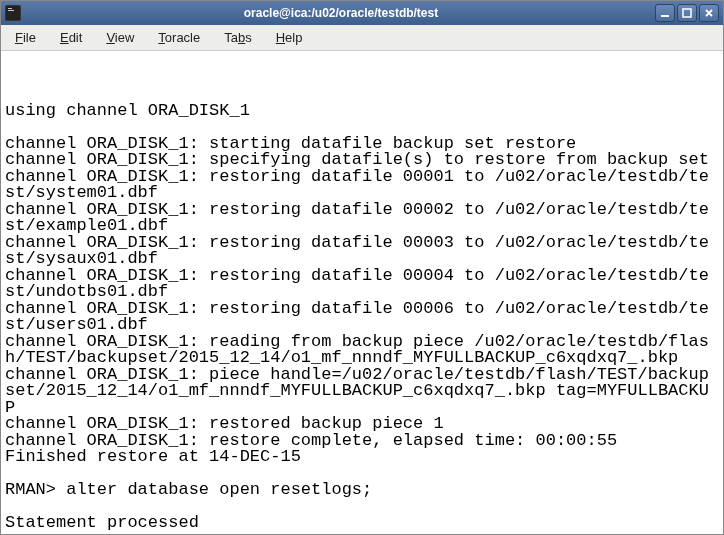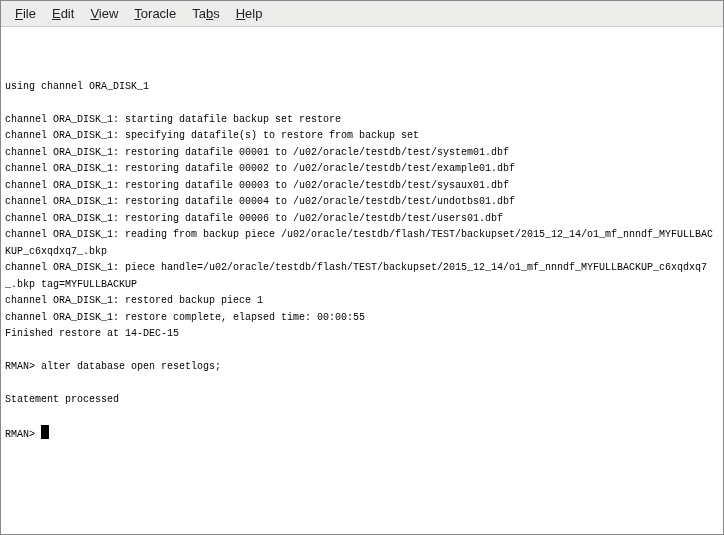--- a/index.html
+++ b/index.html
@@ -69,38 +69,38 @@
     .titlebar-btn svg {
       width: 10px;
       height: 10px;
     }
     .menubar {
       background: #ededeb;
       height: 26px;
       display: flex;
       align-items: center;
       padding: 0 8px;
-      gap: 4px;
+      gap: 12px;
       border-bottom: 1px solid #ccc;
       font-size: 13px;
     }
     .menu-item {
       padding: 2px 6px;
       cursor: pointer;
       color: #222;
     }
     .menu-item .underline {
       text-decoration: underline;
     }
     .terminal {
       flex: 1;
       background: white;
       color: black;
       font-family: "Courier New", monospace;
-      font-size: 10px;
+      font-size: 17px;
       line-height: 16.5px;
       padding: 2px 4px;
       overflow: hidden;
       white-space: pre-wrap;
       word-break: break-all;
     }
     .terminal-line {
       display: block;
     }
     .cursor {
@@ -109,20 +109,47 @@
       height: 14px;
       background: black;
       vertical-align: text-bottom;
       margin-bottom: 1px;
     }
   </style>
 </head>
 <body>
 
 <div class="window">
+  <div class="titlebar">
+    <div class="titlebar-icon">
+      <svg viewBox="0 0 16 16" fill="none">
+        <rect x="1" y="1" width="14" height="14" fill="#222" rx="1"></rect>
+        <rect x="3" y="3" width="4" height="1" fill="#ccc"></rect>
+        <rect x="3" y="5" width="6" height="1" fill="#ccc"></rect>
+      </svg>
+    </div>
+    <div class="titlebar-title">oracle@ica:/u02/oracle/testdb/test</div>
+    <div class="titlebar-buttons">
+      <div class="titlebar-btn">
+        <svg viewBox="0 0 10 10">
+            <rect x="1" y="7" width="8" height="2" fill="white"></rect>
+          </svg>
+      </div>
+      <div class="titlebar-btn">
+        <svg viewBox="0 0 10 10">
+            <rect x="1" y="1" width="8" height="8" fill="none" stroke="white" stroke-width="1.5"></rect>
+          </svg>
+      </div>
+      <div class="titlebar-btn">
+        <svg viewBox="0 0 10 10">
+            <path d="M2 2 L8 8 M8 2 L2 8" stroke="white" stroke-width="1.8"></path>
+          </svg>
+      </div>
+    </div>
+  </div>
 
   <div class="menubar">
     <span class="menu-item"><span class="underline">F</span><span>ile</span></span>
     <span class="menu-item"><span class="underline">E</span><span>dit</span></span>
     <span class="menu-item"><span class="underline">V</span><span>iew</span></span>
     <span class="menu-item"><span class="underline">T</span><span>oracle</span></span>
     <span class="menu-item"><span>Ta</span><span class="underline">b</span><span>s</span></span>
     <span class="menu-item"><span class="underline">H</span><span>elp</span></span>
   </div>
 

